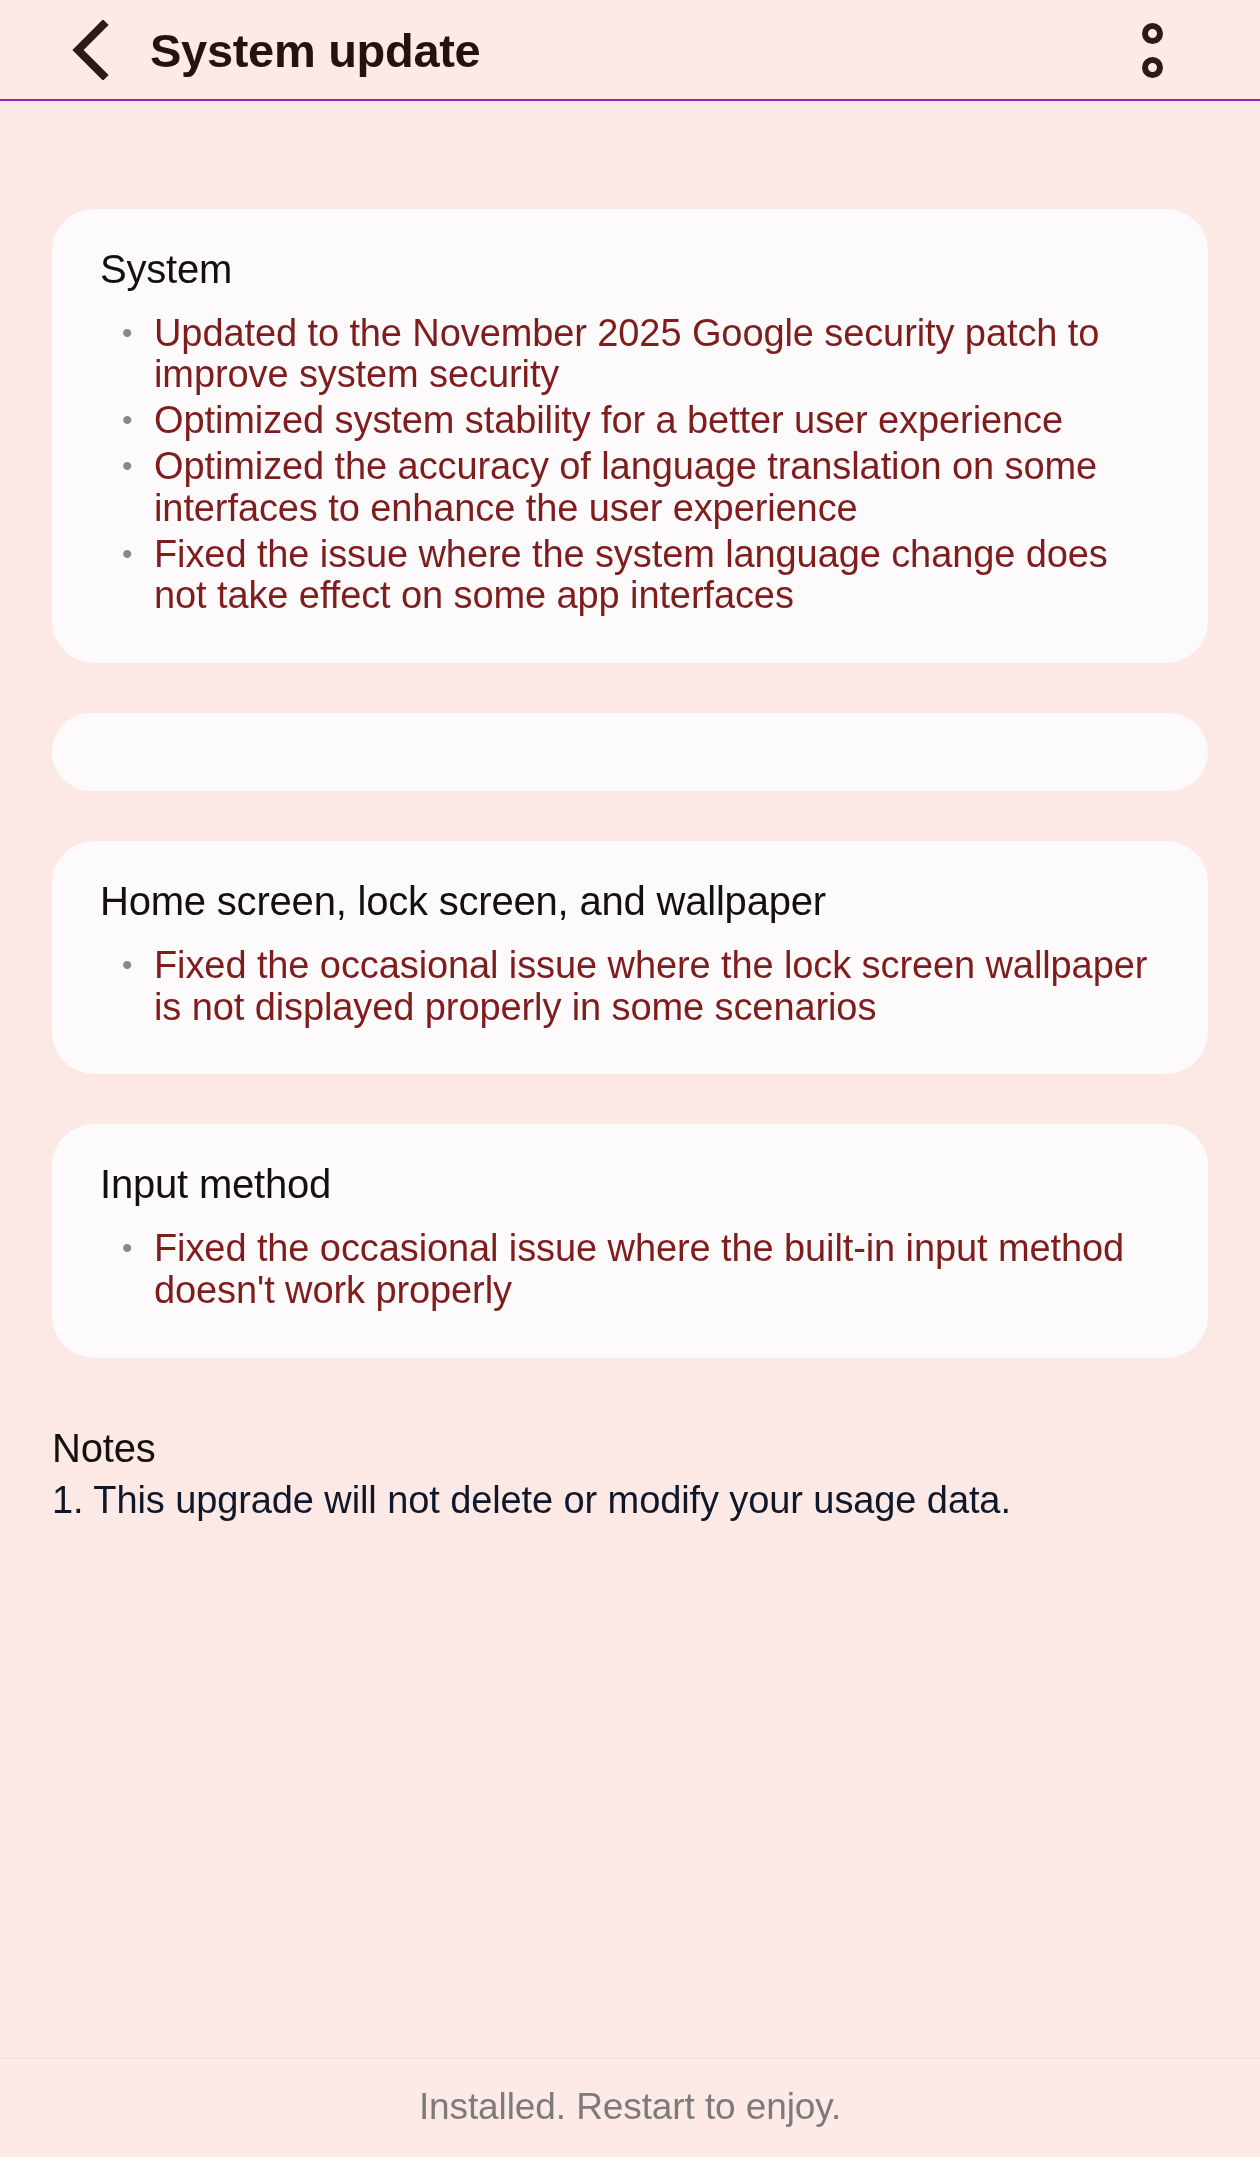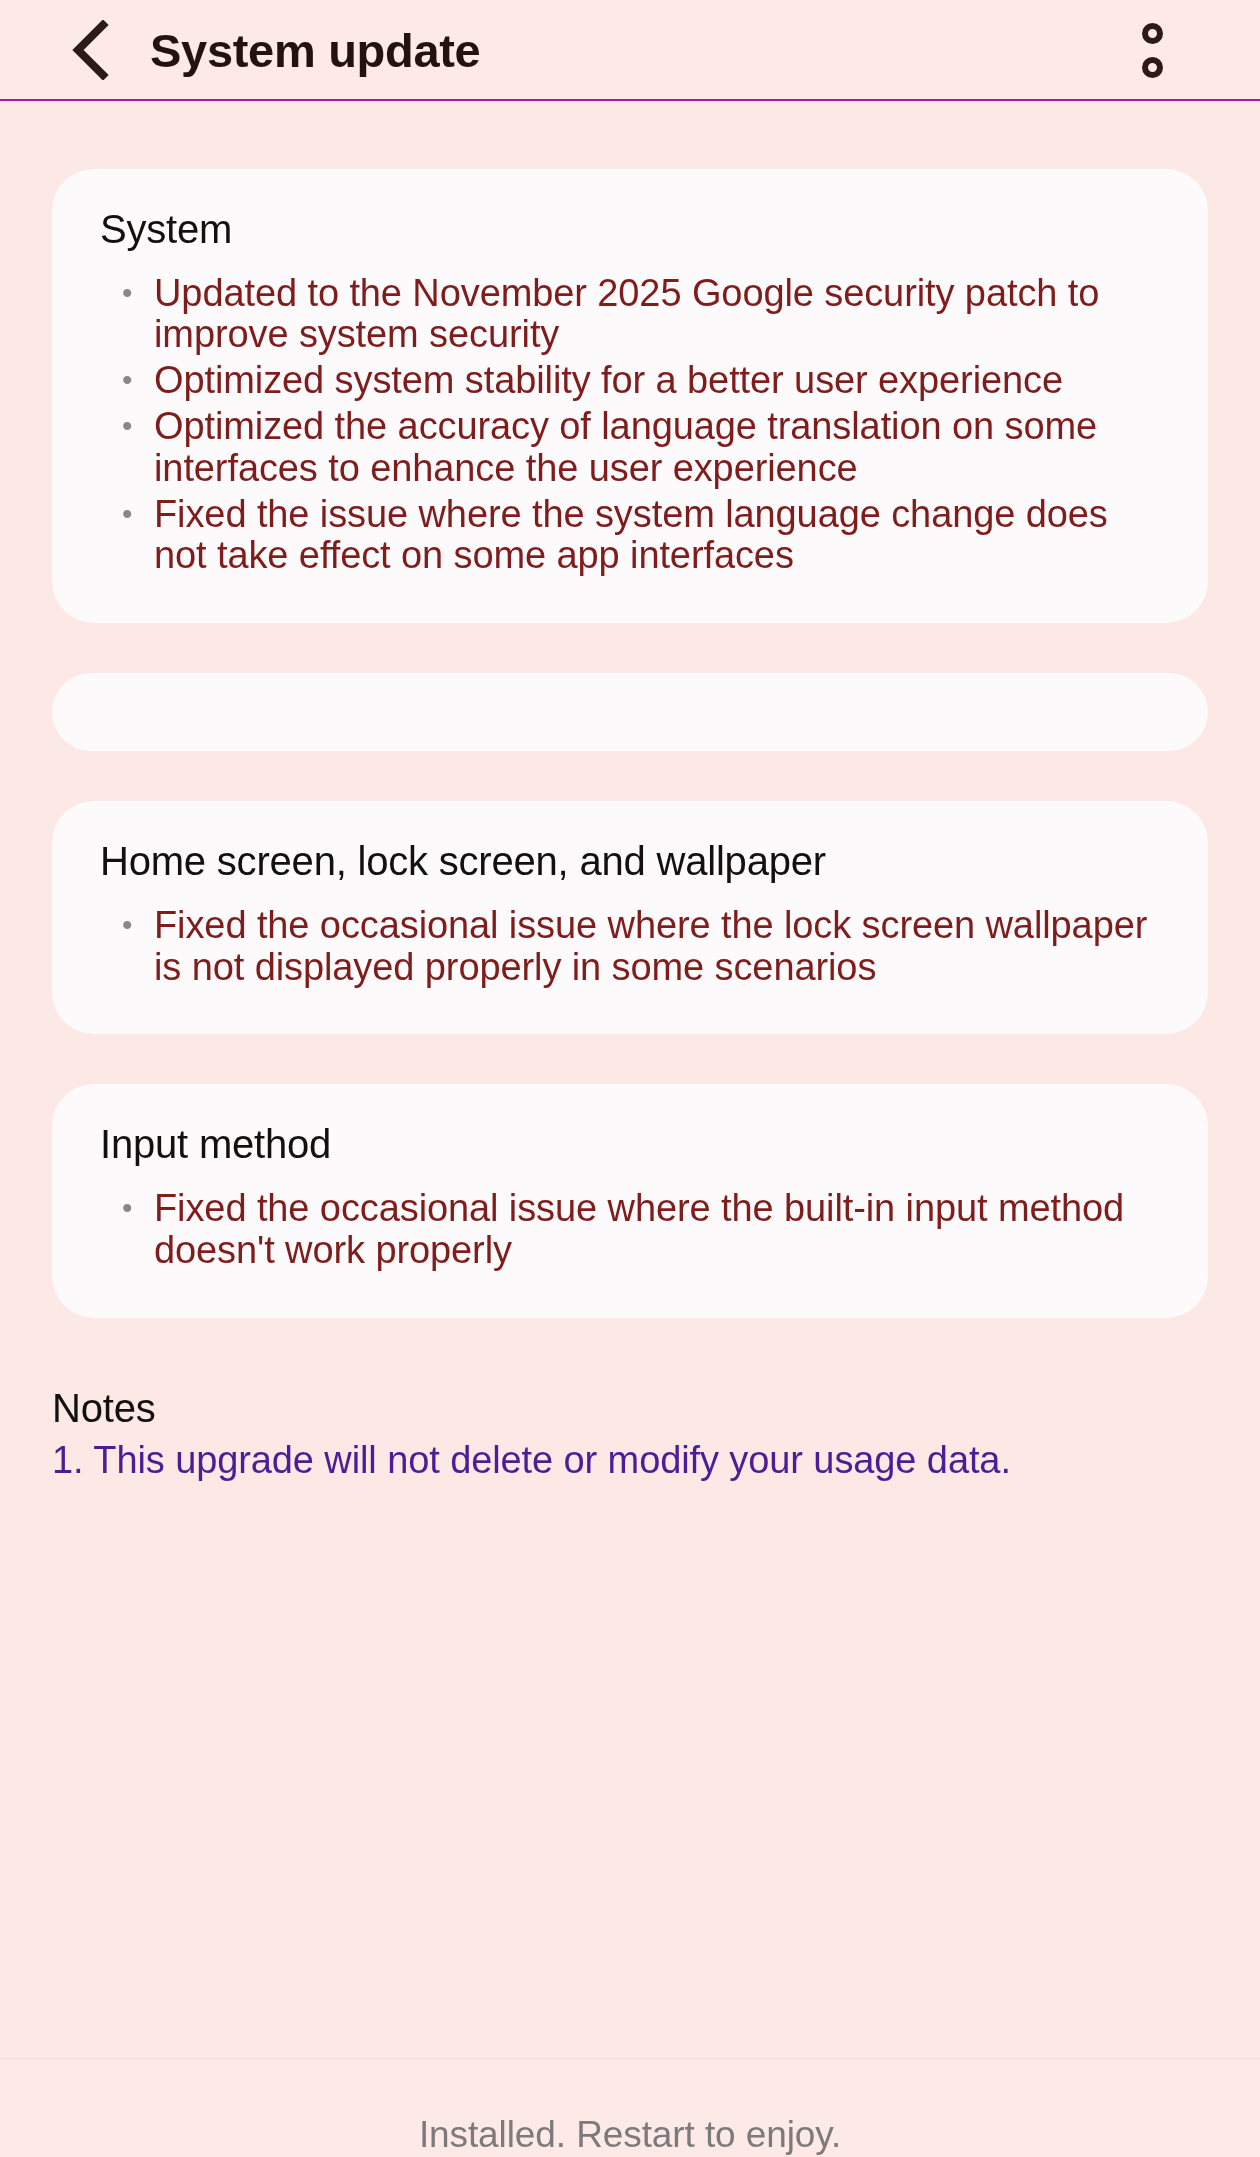--- a/index.html
+++ b/index.html
@@ -80,21 +80,21 @@
     overflow: hidden;
   }
 
   .card {
     background: #fdfafc;
     border-radius: 42px;
     margin: 0 52px 50px 52px;
     padding: 36px 48px 42px 48px;
     box-sizing: border-box;
   }
-  .card:first-child { margin-top: 68px; }
+  .card:first-child { margin-top: 108px; }
 
   .card-title {
     font-size: 40px;
     color: #14100f;
     font-weight: 400;
     line-height: 1.24;
     letter-spacing: -0.2px;
     margin-bottom: 18px;
   }
 
@@ -135,40 +135,40 @@
   ol.notes-list {
     list-style: none;
     margin: 0;
     padding: 0;
     counter-reset: note;
   }
   ol.notes-list li {
     counter-increment: note;
     font-size: 38px;
     line-height: 1.15;
-    color: #4c1d95;
+    color: #0f172a;
     letter-spacing: -0.1px;
     margin-bottom: 6px;
   }
   ol.notes-list li::before {
     content: counter(note) ". ";
   }
 
   
   .bottombar {
     position: absolute;
     left: 0;
     bottom: 0;
     width: 1260px;
     height: 99px;
     background: #fdeae7;
     border-top: 1px solid #f4dcd8;
     box-sizing: border-box;
     display: flex;
-    align-items: flex-end;
+    align-items: center;
     justify-content: center;
     overflow: hidden;
   }
   .bottom-status {
     font-size: 37px;
     color: #7d7a7c;
     letter-spacing: -0.1px;
     line-height: 1;
     padding-bottom: 4px;
     white-space: nowrap;

